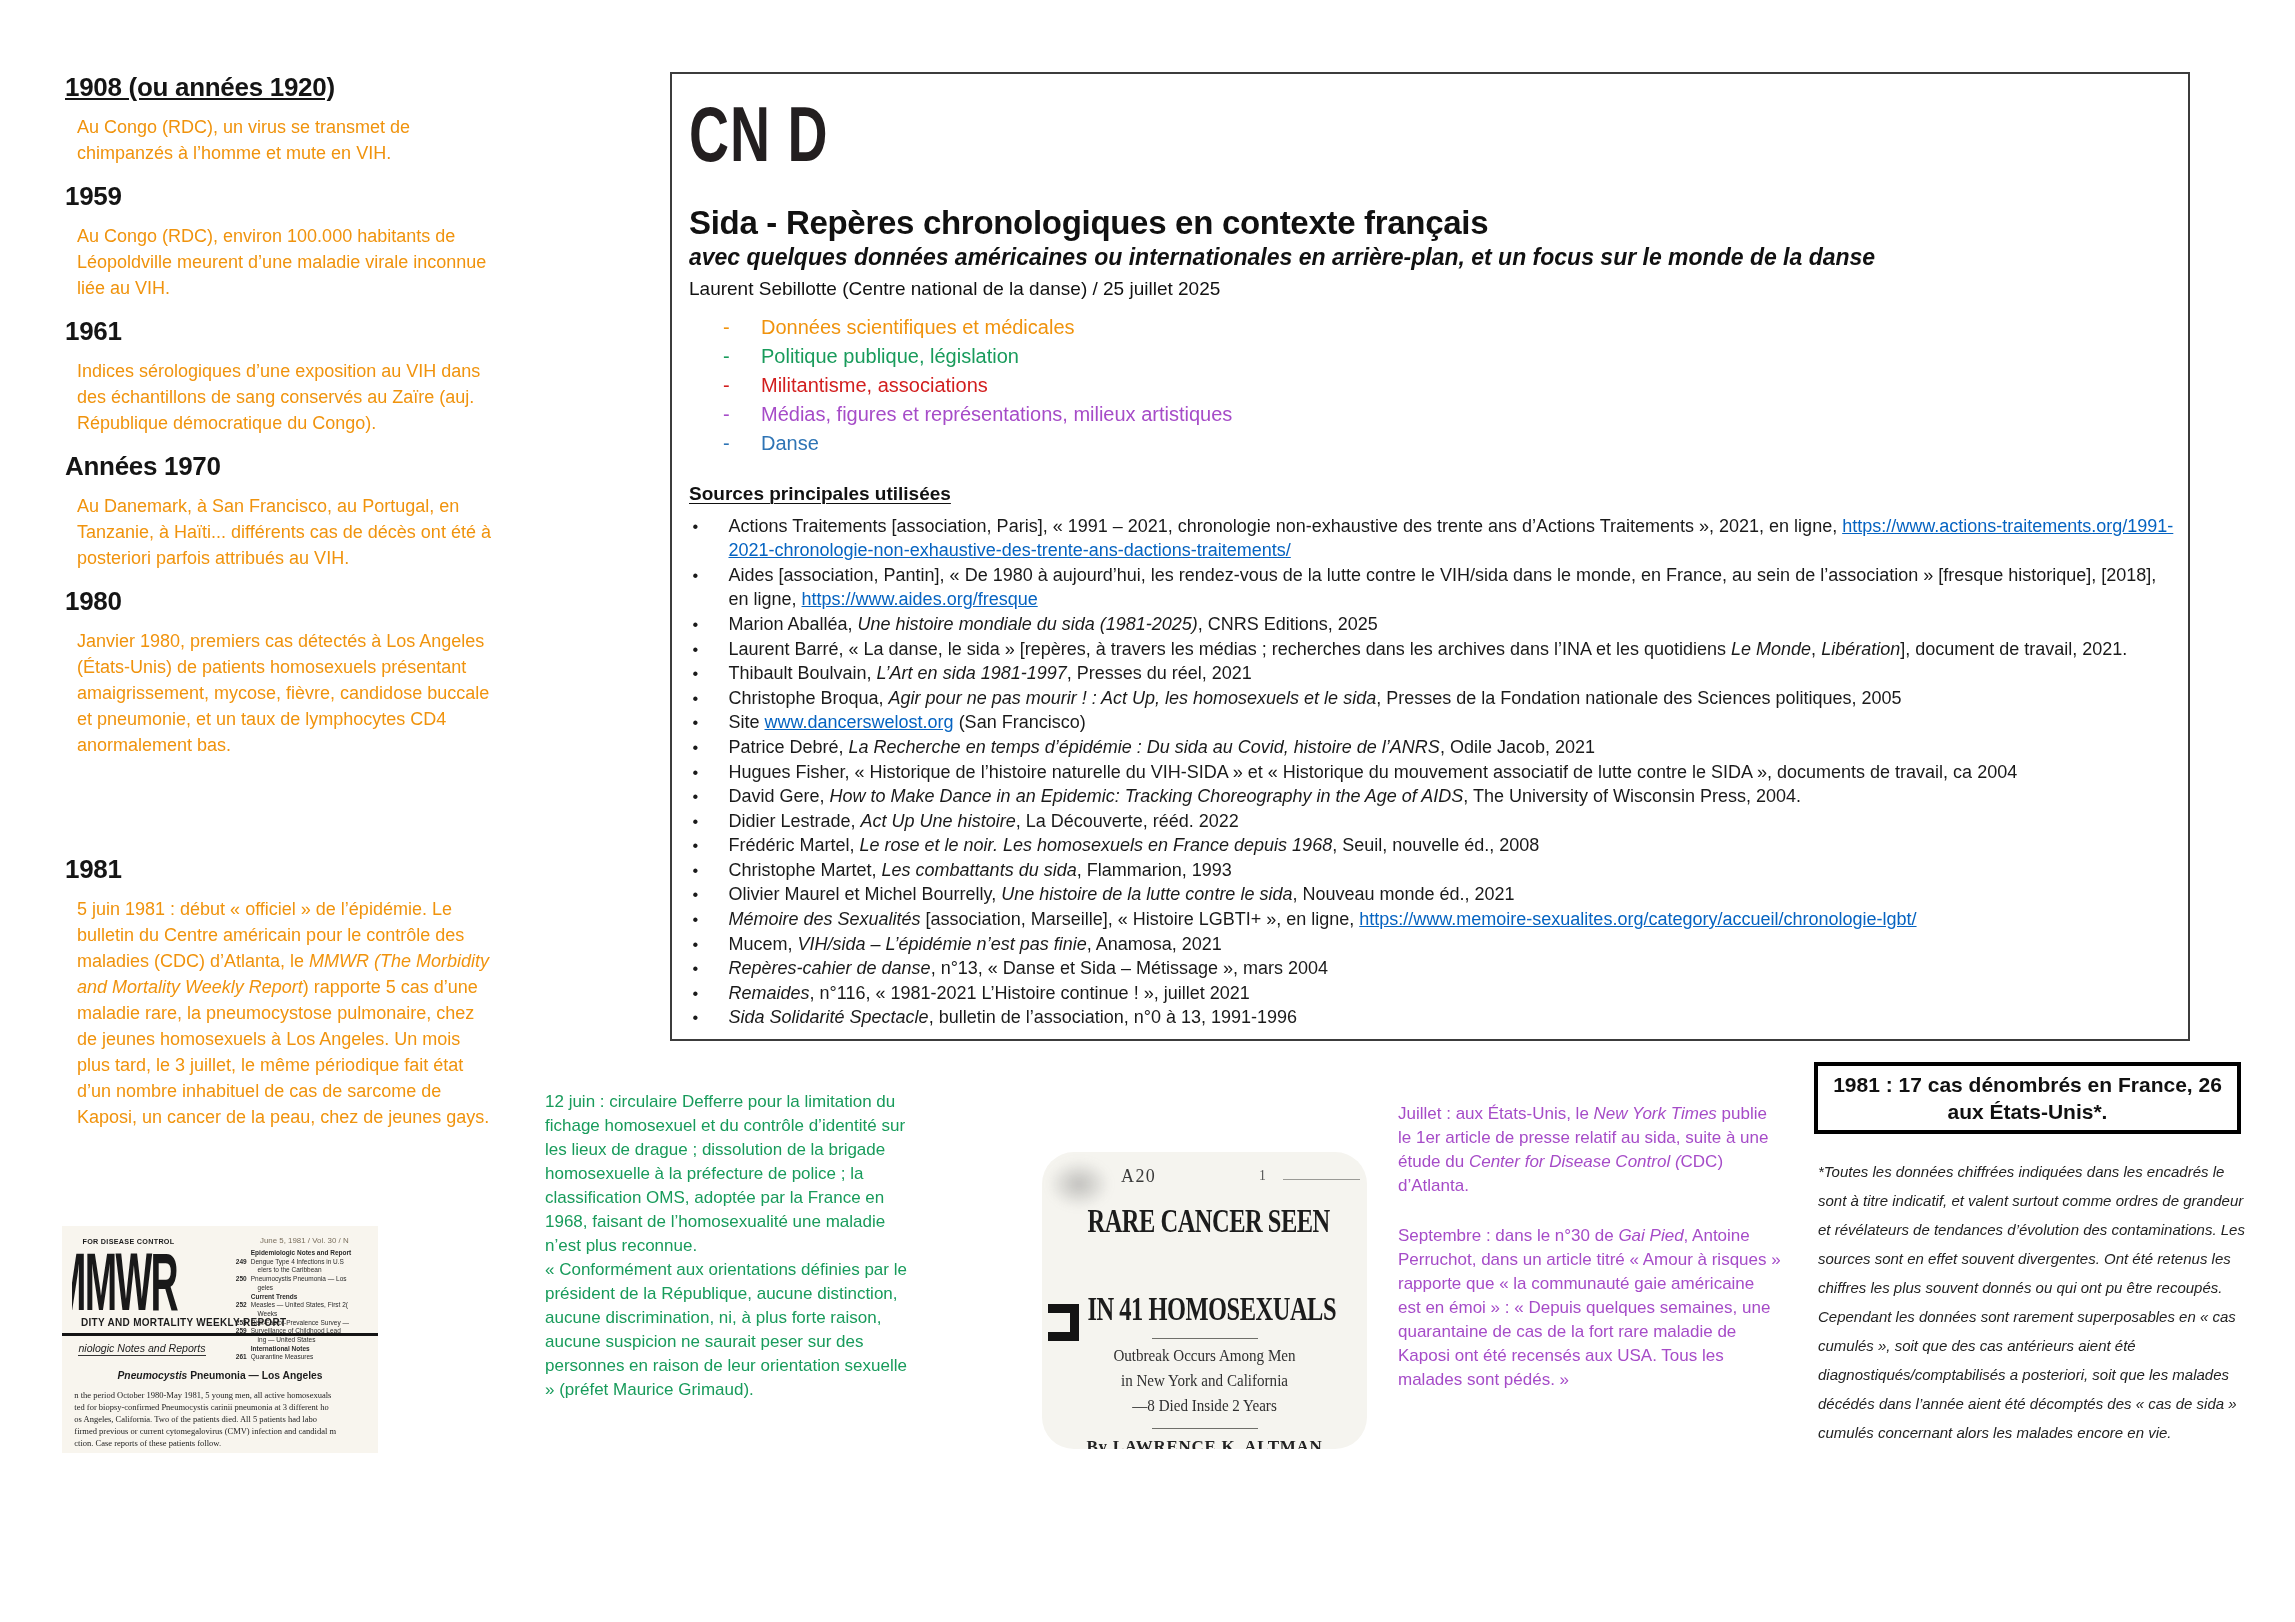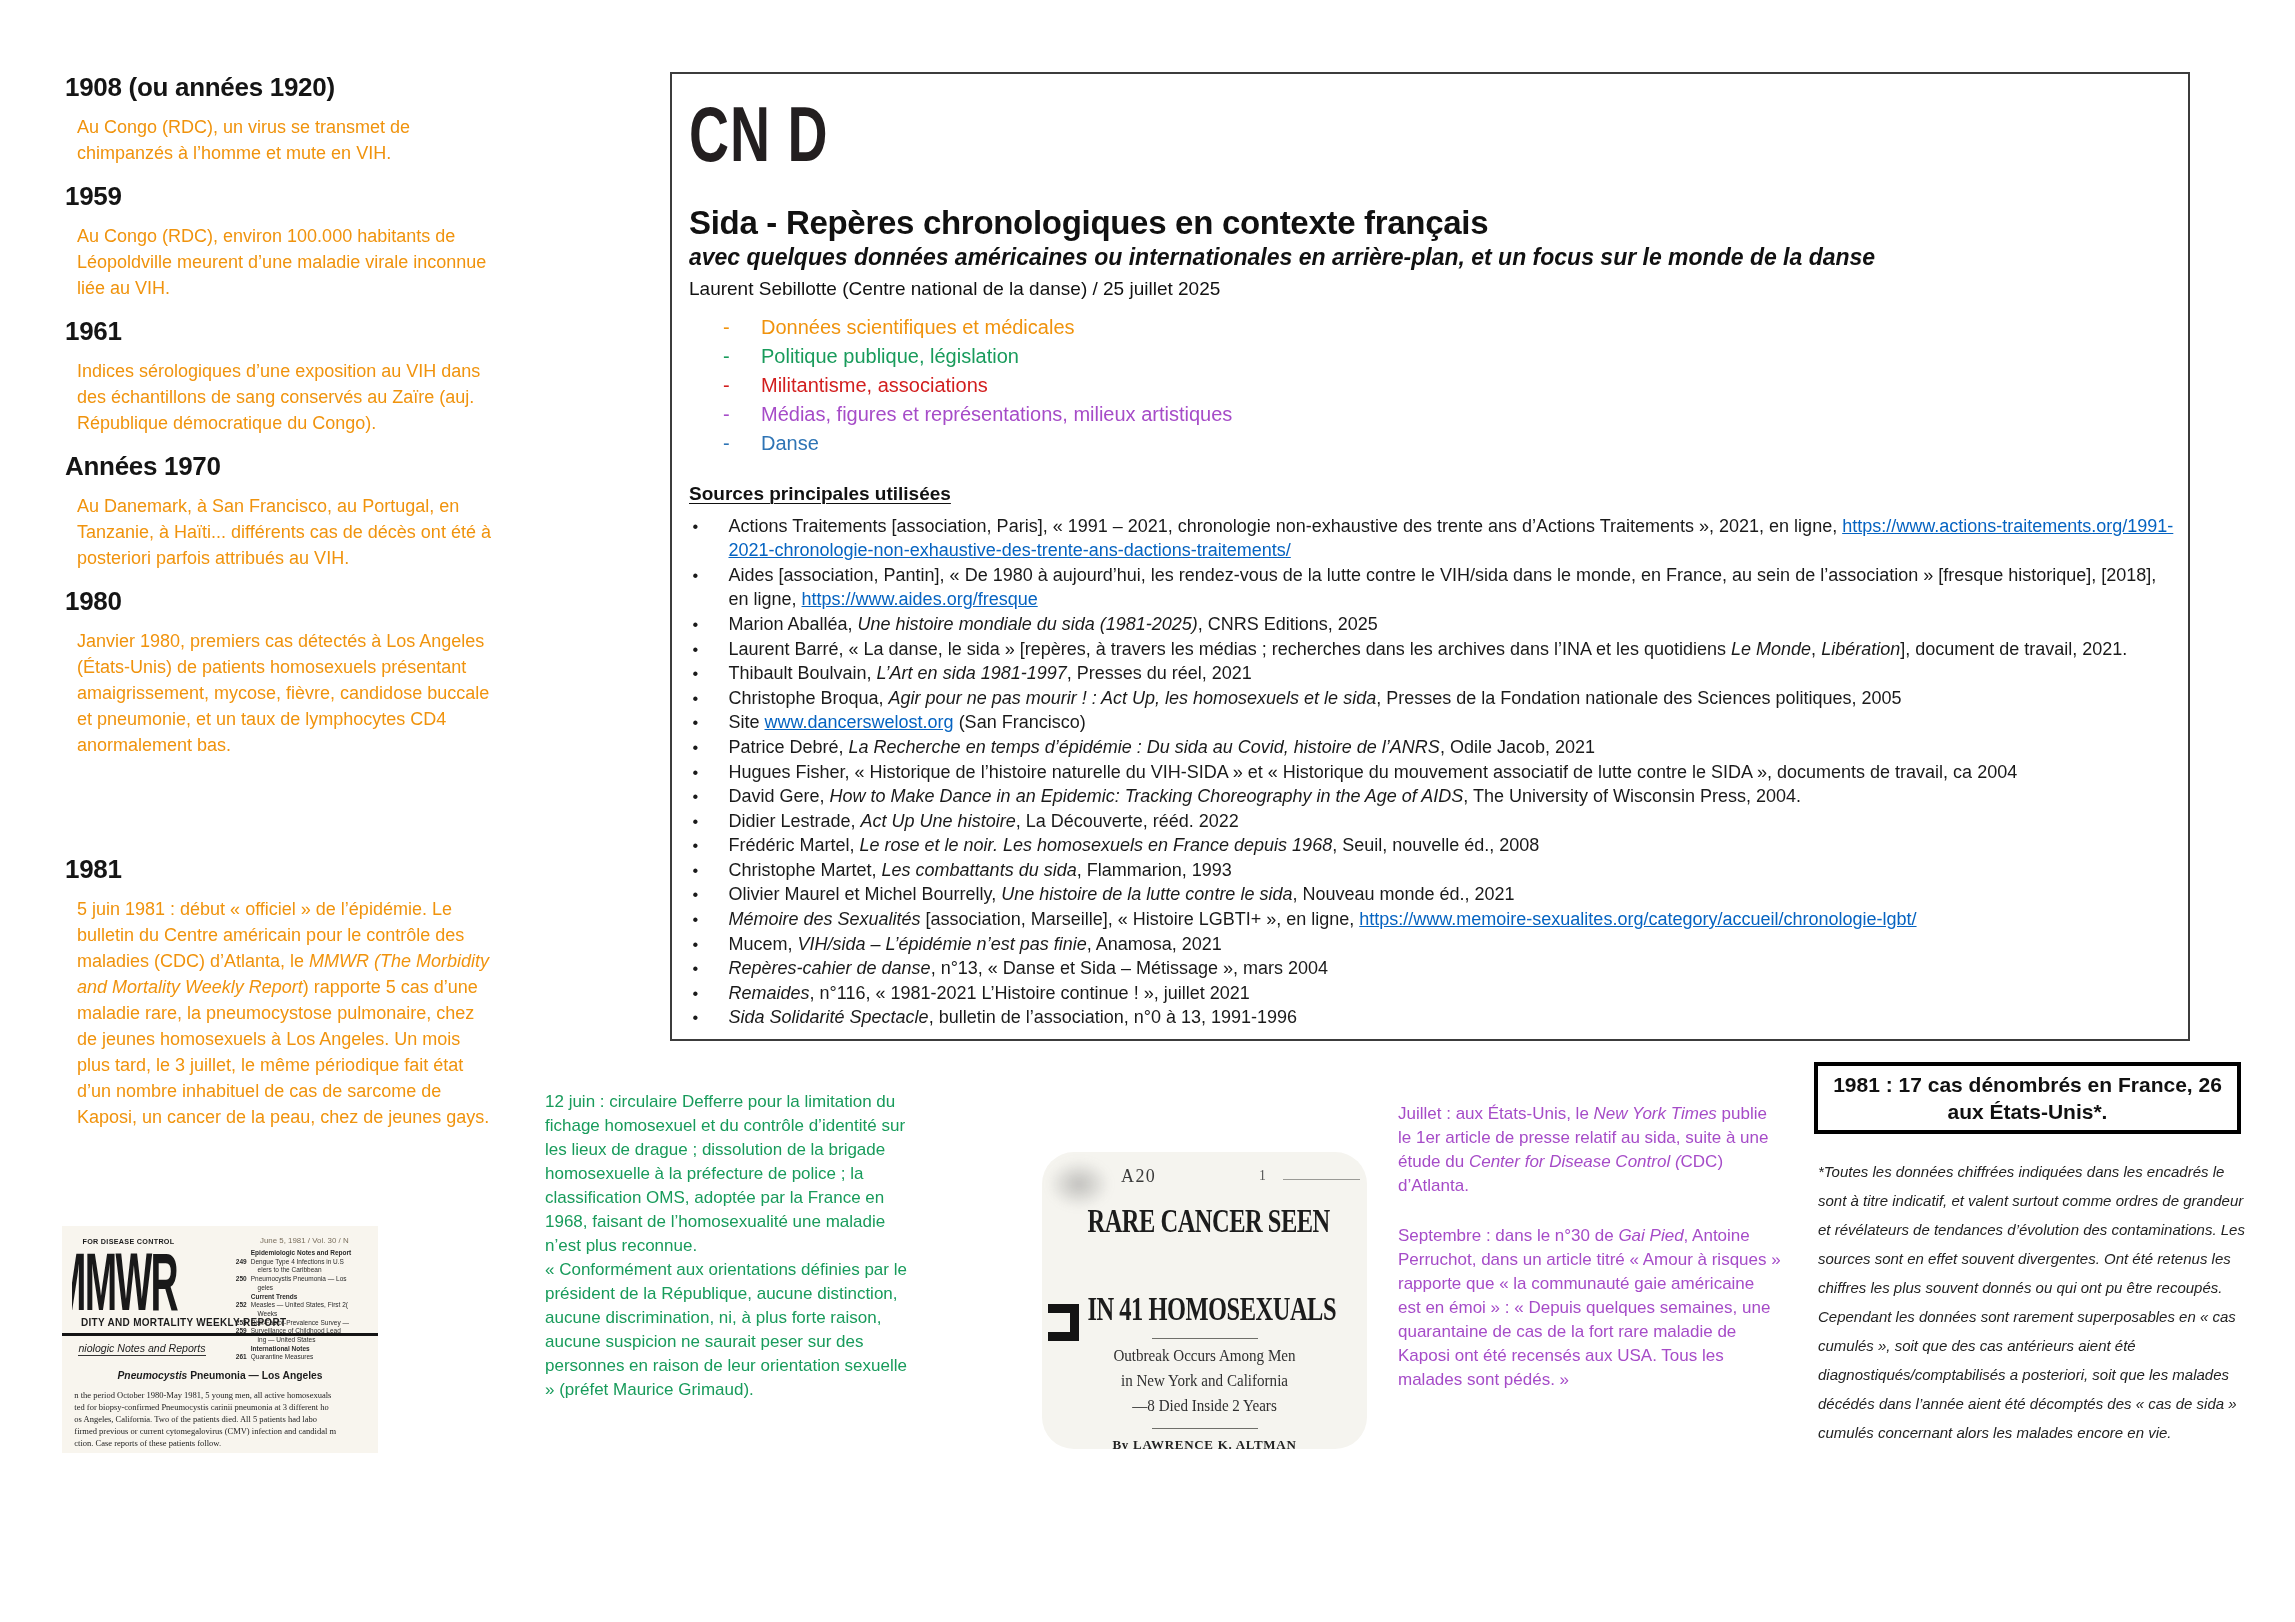--- a/index.html
+++ b/index.html
@@ -9,21 +9,21 @@
   }
   .it{font-style:italic;}
   .lnk{color:#0563C1;text-decoration:underline;cursor:pointer;}
 
   
   #timeline{position:absolute;left:65px;top:72px;width:443px;}
   #timeline section{margin:0;}
   #timeline h2{
     font-size:26px;font-weight:bold;color:#151515;margin:15px 0 6.8px 0;line-height:30px;letter-spacing:-0.3px;
   }
-  #timeline section:first-child h2{margin-top:0;}
+  #timeline section:first-child h2{margin-top:0;text-decoration:underline;}
   #timeline section.gap{margin-top:96px;}
   #timeline p{
     margin:12px;color:#F0930D;font-size:18px;line-height:26px;
   }
 
   
   #main-box{
     position:absolute;left:670px;top:72px;width:1520px;height:969px;
     border:2.1px solid #3c3c3c;box-sizing:border-box;background:#fff;
   }
@@ -73,21 +73,21 @@
     background:radial-gradient(closest-side,rgba(110,110,110,.4),transparent);filter:blur(4.1px);}
   #nyt .a20{position:absolute;left:79px;top:13.7px;font-size:18px;letter-spacing:1.4px;color:#3a3a3a;}
   #nyt .colmark{position:absolute;left:217px;top:16.4px;font-size:13.7px;color:#555;}
   #nyt .colrule{position:absolute;left:241px;top:27px;width:77px;height:1.4px;background:#9a9a96;}
   #nyt .headline{
     margin:49px 0 0 0;text-align:center;font-weight:bold;font-size:34px;line-height:39px;
     transform:scaleX(0.72);transform-origin:center;letter-spacing:-0.7px;white-space:nowrap;color:#1c1c1c;
   }
   #nyt .rule{width:106px;height:1.4px;background:#6f6f6a;margin:9.6px auto 0 auto;}
   #nyt .subhead{margin:5.5px 0 0 0;text-align:center;font-size:16.4px;line-height:24.6px;color:#2f2f2f;transform:scaleX(0.92);white-space:nowrap;}
-  #nyt .byline{margin:8.2px 0 0 0;text-align:center;font-size:13px;font-weight:bold;letter-spacing:0.7px;color:#222;}
+  #nyt .byline{margin:8.2px 0 0 0;text-align:center;font-size:17px;font-weight:bold;letter-spacing:0.7px;color:#222;}
   #nyt .bracket{
     position:absolute;left:5.5px;top:152px;width:31px;height:37px;box-sizing:border-box;
     border-top:9px solid #141414;border-right:9px solid #141414;border-bottom:9px solid #141414;
   }
 
   
   #mmwr{
     position:absolute;left:62px;top:1226px;width:316px;height:227px;
     background:#f8f5ee;color:#1c1c1c;overflow:hidden;
   }

